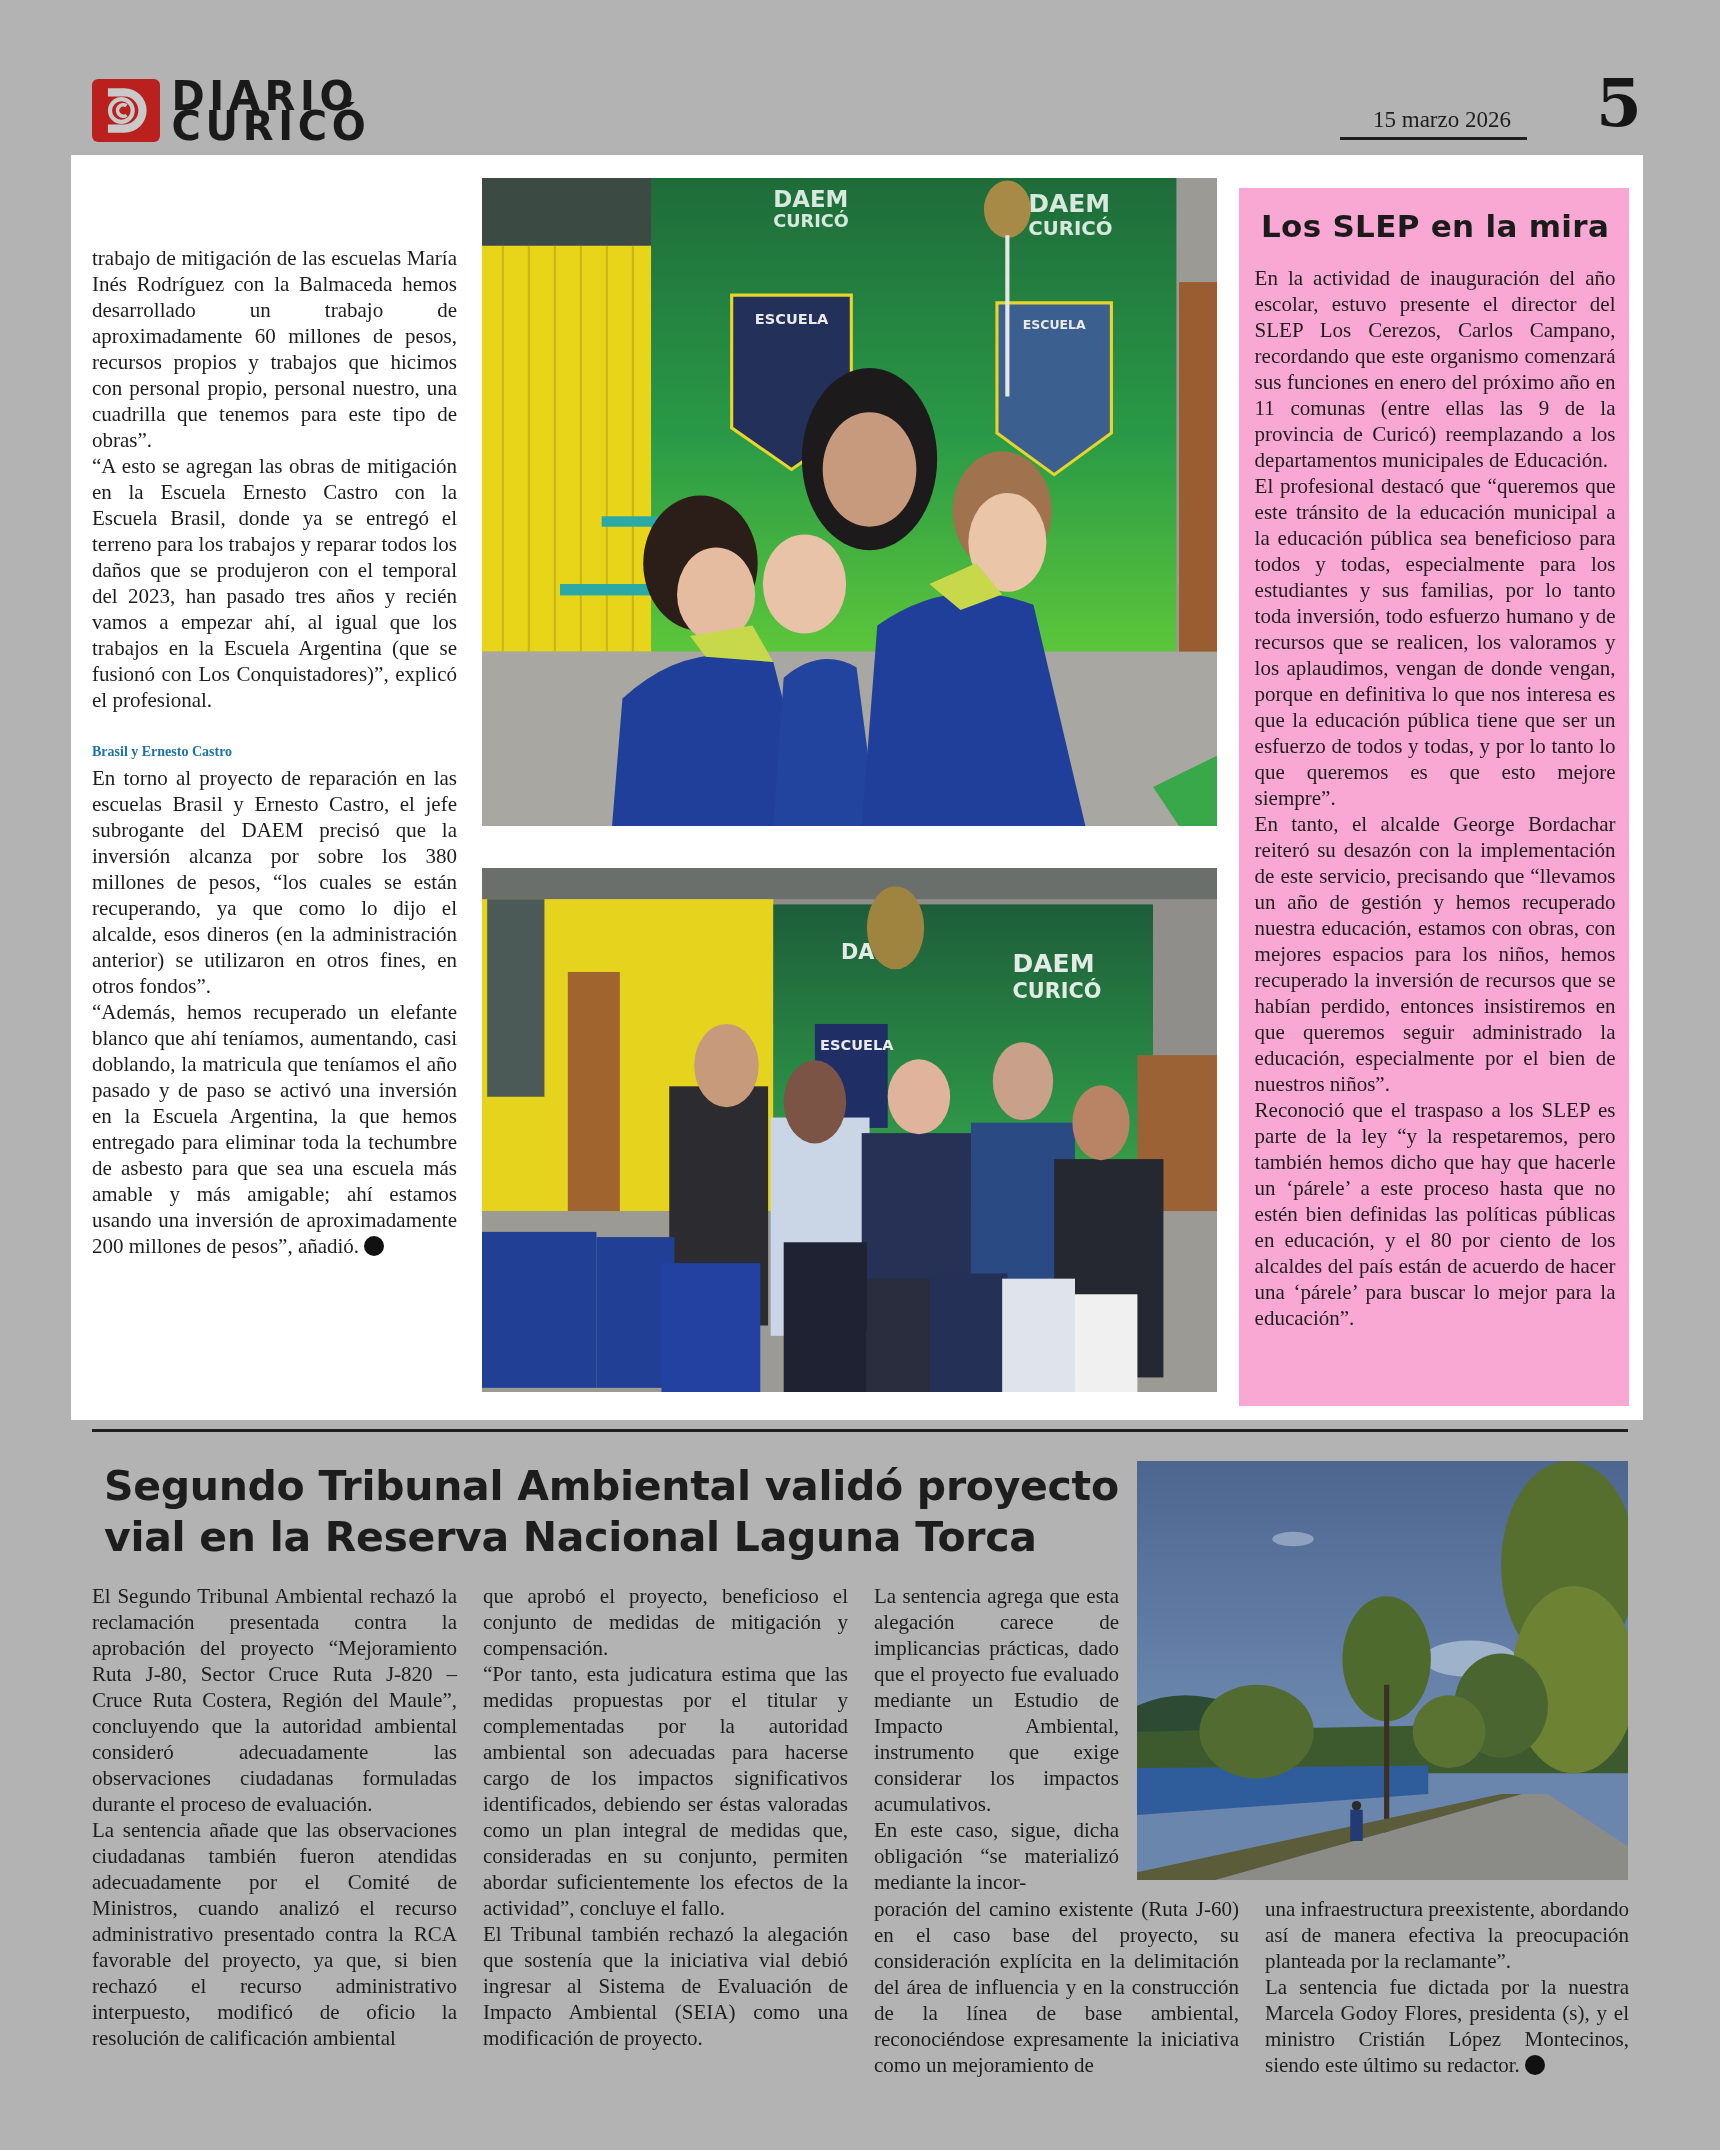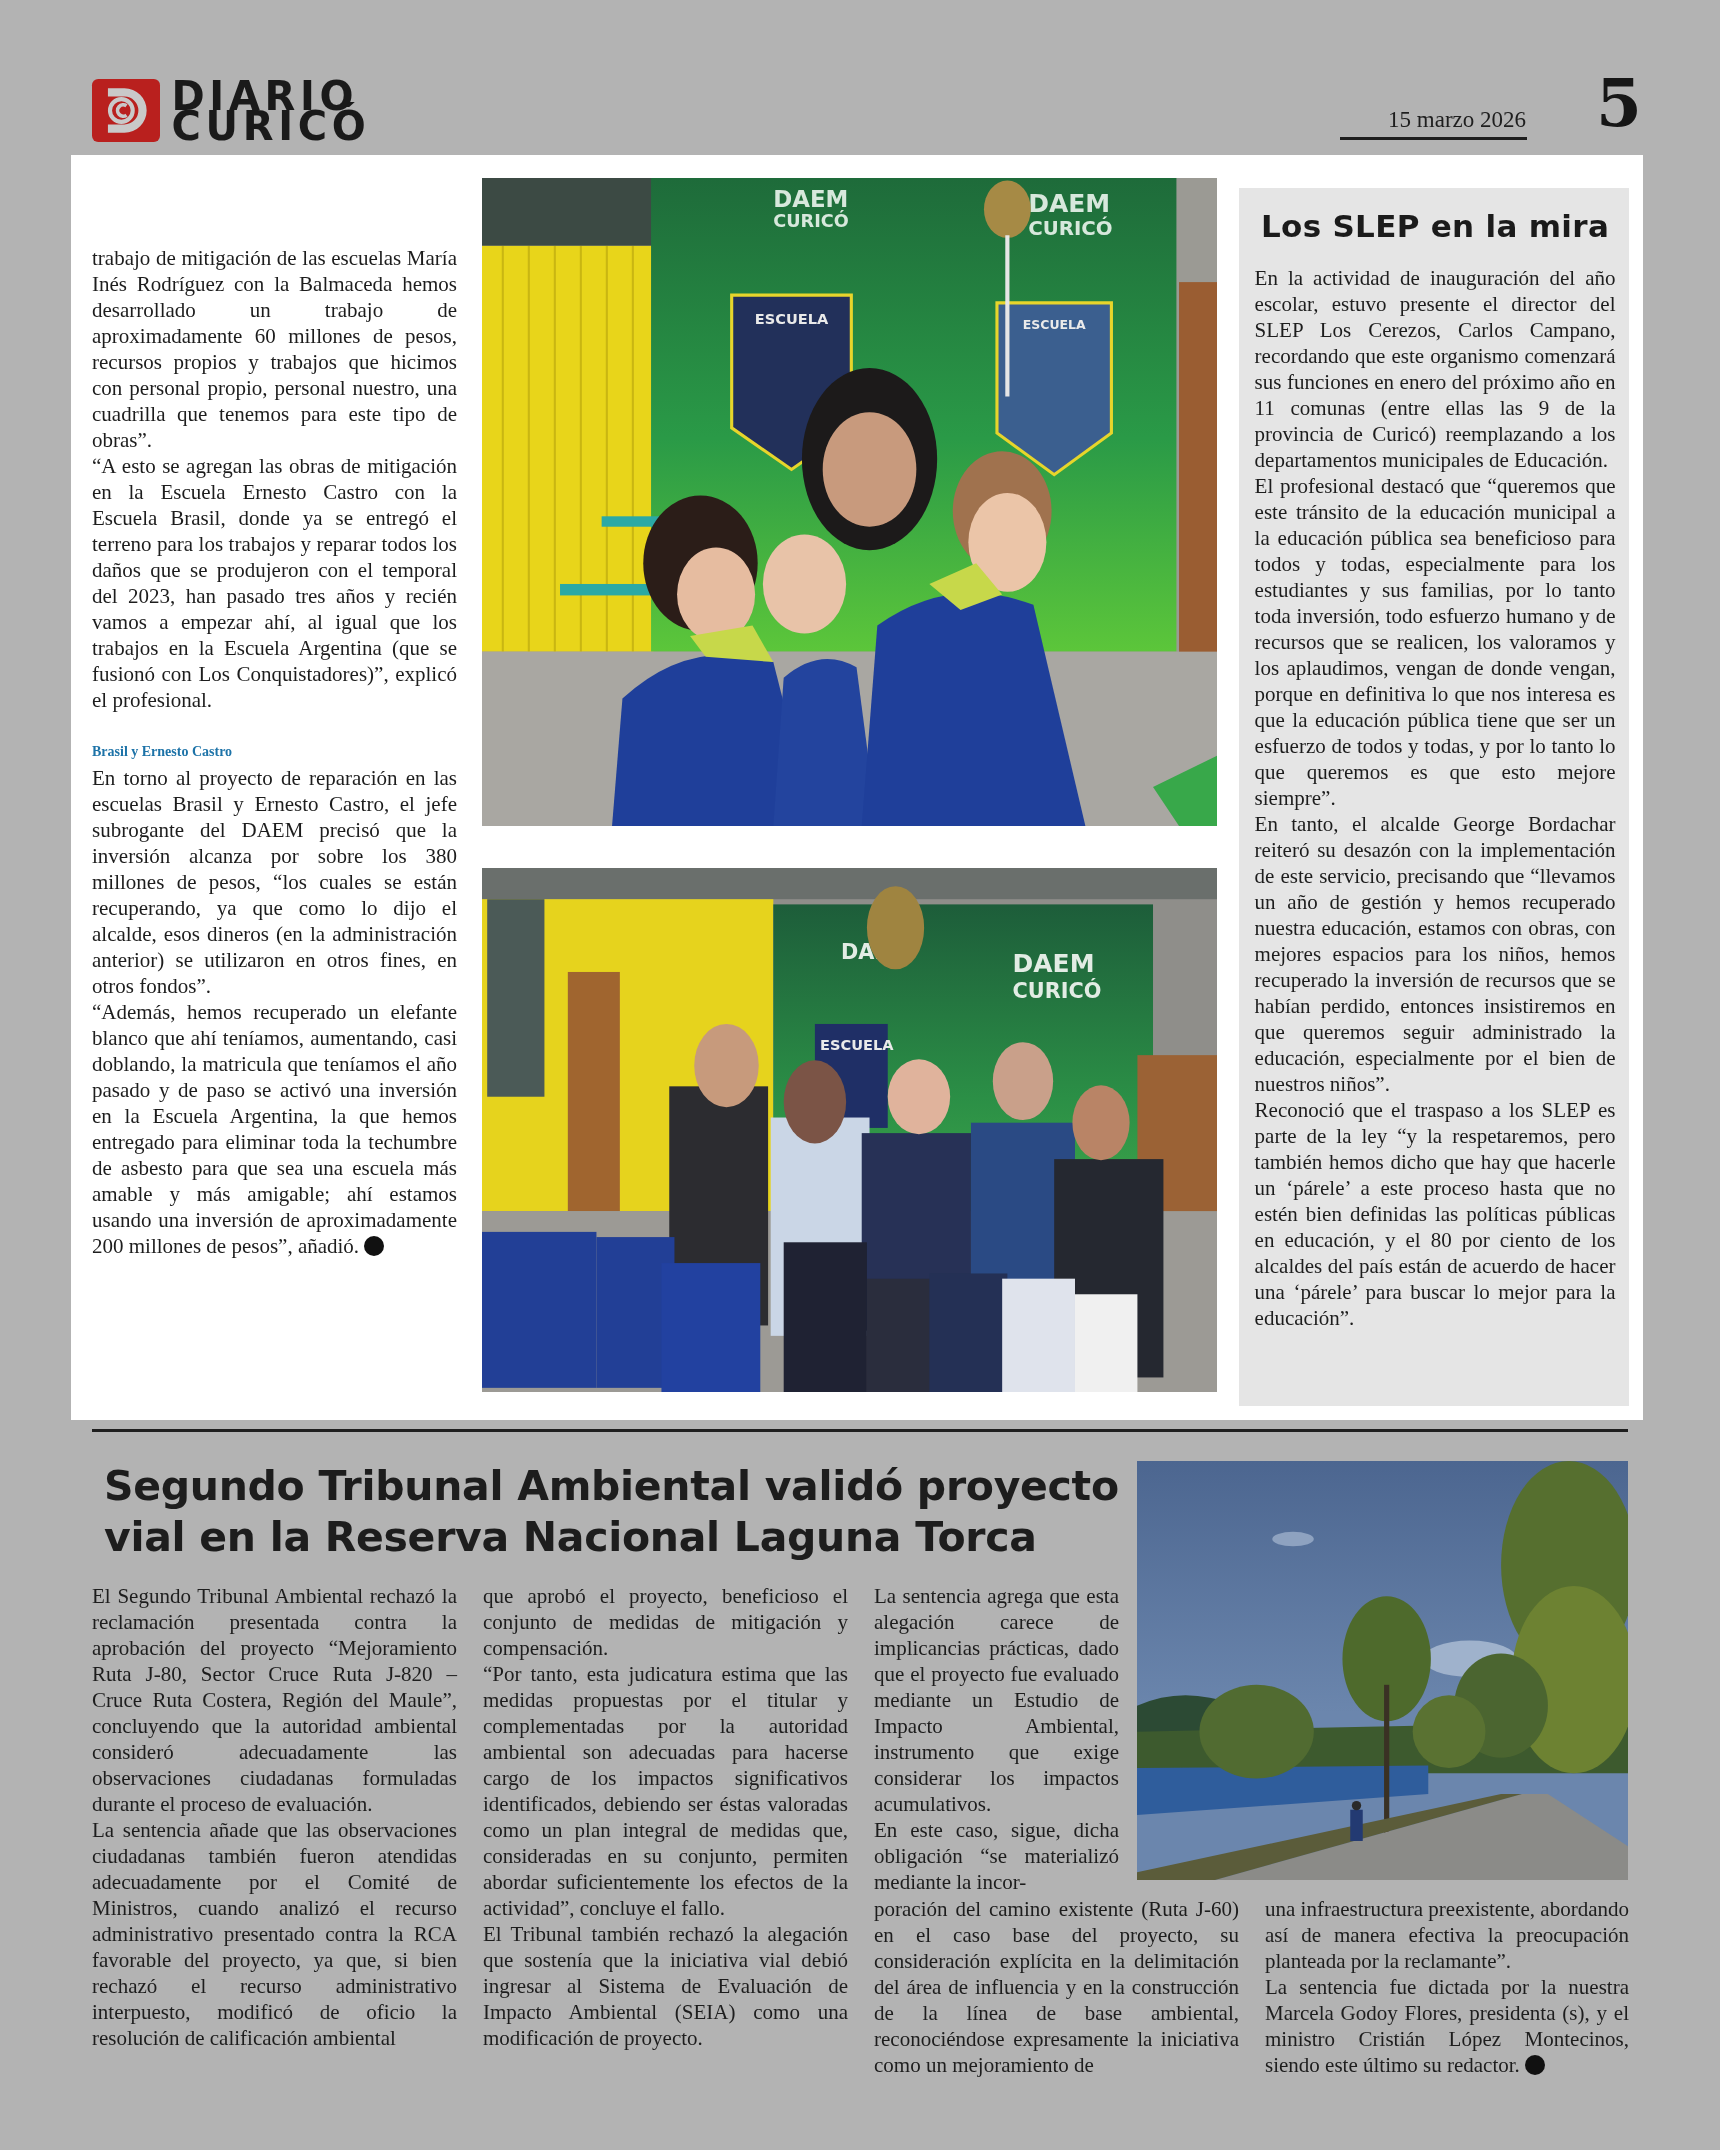--- a/index.html
+++ b/index.html
@@ -18,21 +18,21 @@
   .logo-mark {
     width: 68px; height: 63px; background: #b9201e; border-radius: 6.2px;
     position: relative; overflow: hidden;
   }
   .logo-mark svg { width: 100%; height: 100%; display: block; }
   .logo-text {
     margin-left: 11.4px; font-family: "DejaVu Sans", "Liberation Sans", sans-serif;
     font-weight: bold; font-size: 40px; line-height: 30px; letter-spacing: 4.7px; color: #1a1a1a;
   }
   .date {
-    left: 1373px; top: 107px; width: 153px; text-align: right;
+    left: 1373px; top: 107px; width: 153px; text-align: left;
     font-family: "Liberation Serif", serif; font-size: 23px; color: #1e1e1e;
   }
   .date-rule { left: 1340px; top: 137px; width: 187px; height: 2.6px; background: #1e1e1e; }
   .page-num {
     left: 1596px; top: 67px; font-family: "DejaVu Serif", serif; font-weight: bold;
     font-size: 66px; line-height: 73px; color: #161616;
   }
 
   
   .panel { left: 71px; top: 155px; width: 1572px; height: 1265px; background: #ffffff; }
@@ -51,21 +51,21 @@
   .end-dot {
     display: inline-block; width: 20px; height: 20px; border-radius: 50%;
     background: #111; vertical-align: -3.1px; margin-left: 5.2px;
   }
 
   .photo { overflow: hidden; }
   .photo svg { display: block; width: 100%; height: 100%; }
   .photo1 { left: 482px; top: 178px; width: 735px; height: 648px; }
   .photo2 { left: 482px; top: 868px; width: 735px; height: 524px; }
 
-  .sidebar { left: 1239px; top: 188px; width: 390px; height: 1218px; background: #e5e5e5; padding: 20px 13.5px 0 15.6px; }
+  .sidebar { left: 1239px; top: 188px; width: 390px; height: 1218px; background: #f9a8d4; padding: 20px 13.5px 0 15.6px; }
   .sidebar-title {
     font-family: "DejaVu Sans", "Liberation Sans", sans-serif; font-weight: bold;
     font-size: 31px; line-height: 36px; color: #1b1b1b; text-align: center; margin-bottom: 21px;
     letter-spacing: 0.3px;
   }
 
   
   .separator { left: 92px; top: 1429px; width: 1536px; height: 3.1px; background: #1f1f1f; }
   .headline {
     left: 104px; top: 1461px; width: 1040px;

